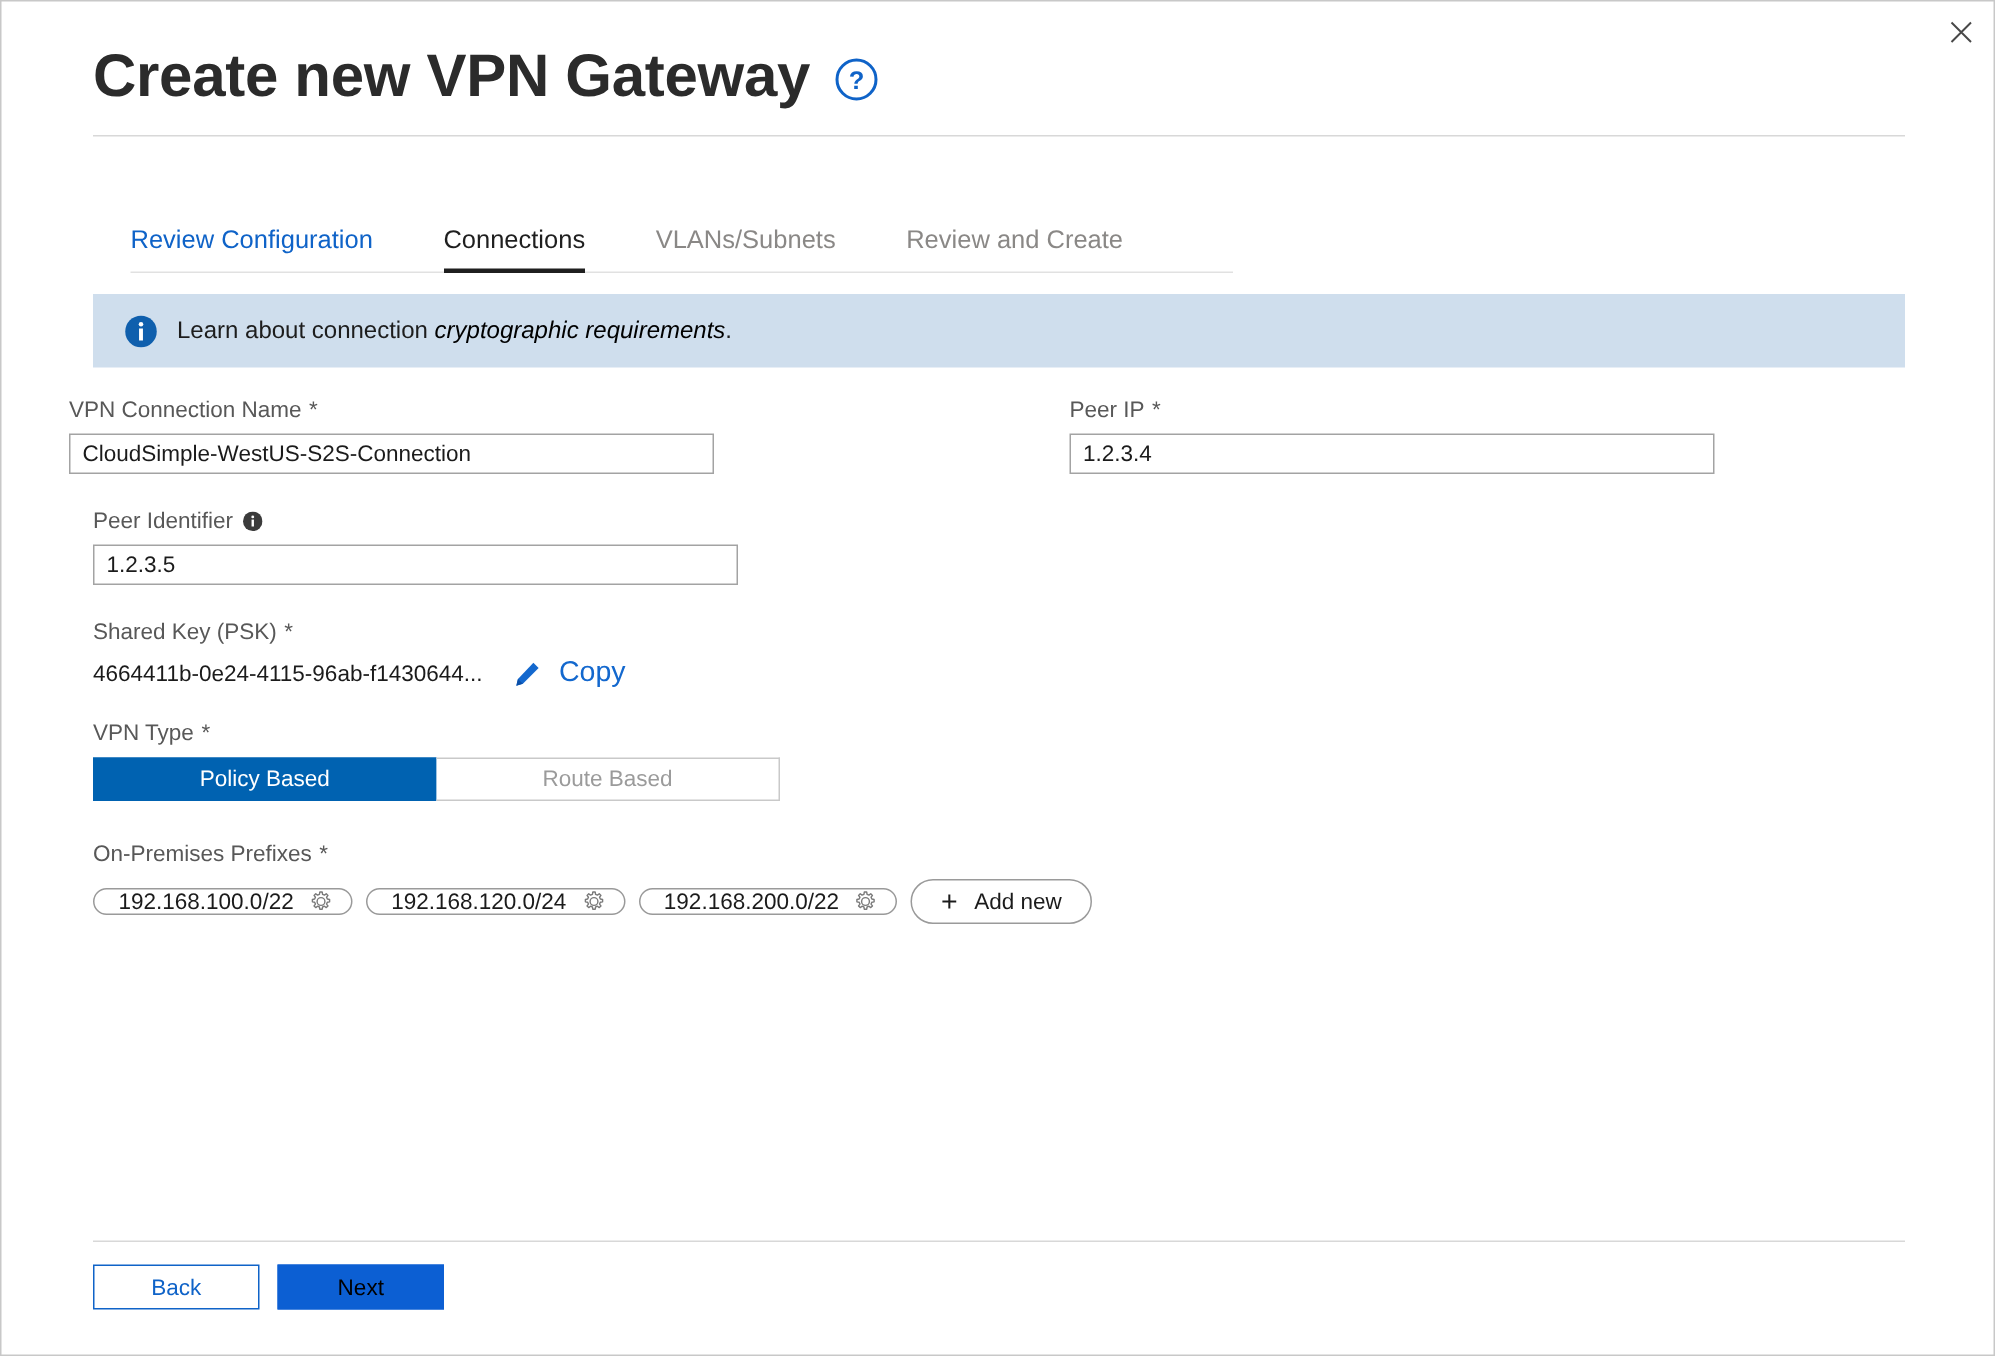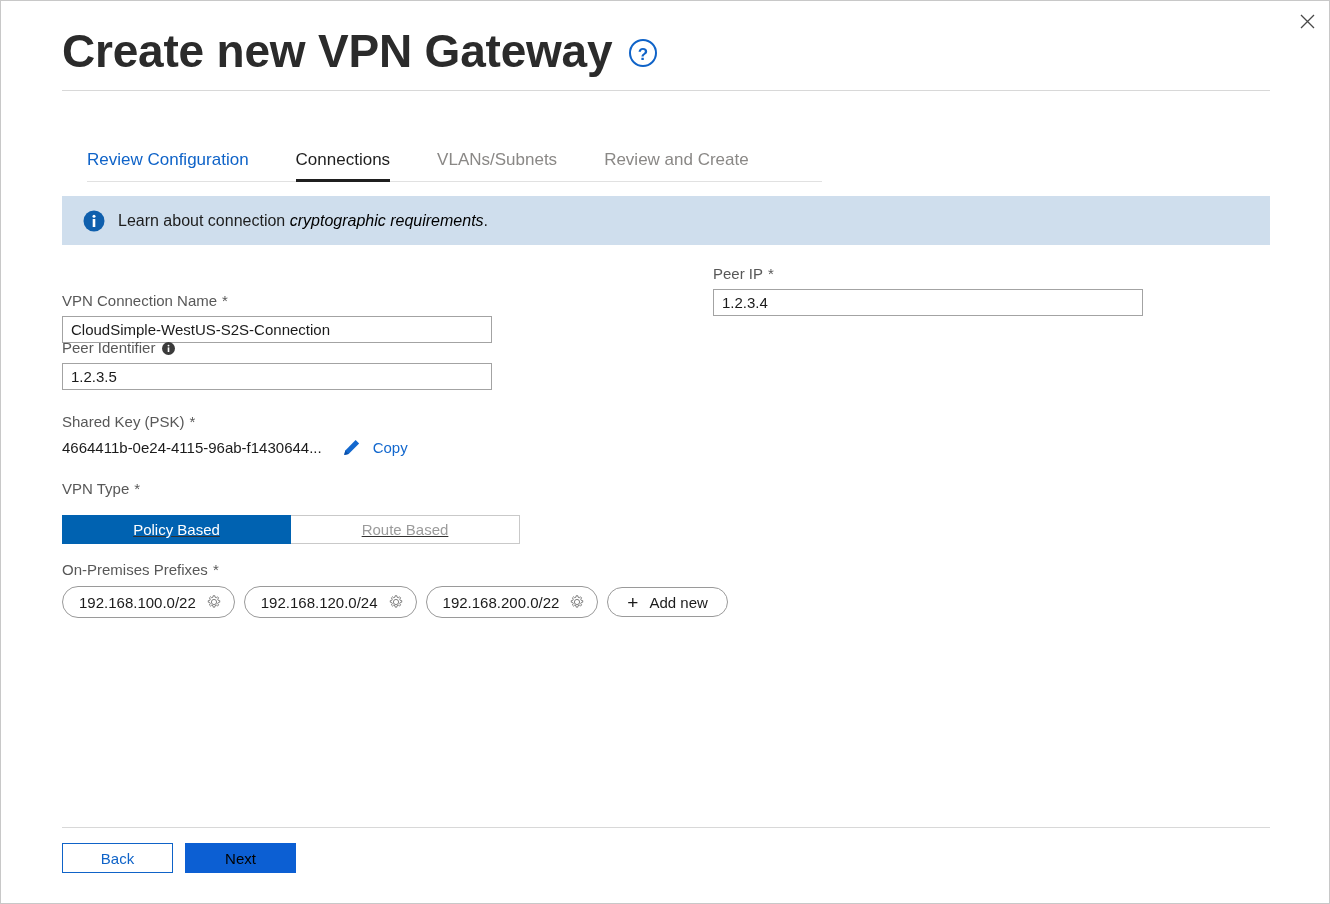--- a/index.html
+++ b/index.html
@@ -43,21 +43,21 @@
     left: 61px;
     top: 30px;
     width: 1208px;
   }
   .title-row {
     display: flex;
     align-items: center;
     gap: 16px;
   }
   .page-title {
-    font-size: 46px;
+    font-size: 40px;
     font-weight: bold;
     color: #2b2b2b;
     letter-spacing: -0.2px;
     line-height: 40px;
     white-space: nowrap;
   }
   .help-icon {
     width: 30px;
     height: 30px;
     flex: 0 0 auto;
@@ -156,24 +156,23 @@
     font-family: "Liberation Sans", sans-serif;
     font-size: 15px;
     color: #1b1b1b;
     padding: 12px 8px;
     outline: none;
     border-radius: 0;
   }
 
   .fld-conn-name {
     position: absolute;
-    left: 61px;
+    left: 45px;
     top: 264px;
     width: 430px;
-    margin-top: 27px;
   }
   .fld-conn-name .text-input { width: 430px; }
 
   .fld-peer-ip {
     position: absolute;
     left: 712px;
     top: 264px;
     width: 430px;
   }
   .fld-peer-ip .text-input { width: 430px; }
@@ -209,36 +208,35 @@
     color: #1b1b1b;
     white-space: nowrap;
   }
   .pencil-icon {
     width: 19px;
     height: 19px;
     margin-left: 20px;
     cursor: pointer;
   }
   .copy-link {
-    font-size: 15px;
+    font-size: 19px;
     color: #1368ce;
     margin-left: 12px;
     cursor: pointer;
   }
 
   
   .fld-vpn-type {
     position: absolute;
     left: 61px;
     top: 479px;
   }
   .toggle-group {
     display: flex;
-    margin-top: 18px;
-    text-decoration: underline;
+    margin-top: 8px;
   }
   .toggle-opt {
     box-sizing: border-box;
     height: 29px;
     display: flex;
     align-items: center;
     justify-content: center;
     font-size: 15px;
     cursor: pointer;
     border: 1px solid #c9c9c9;
@@ -263,21 +261,21 @@
     top: 560px;
   }
   .chips {
     display: flex;
     align-items: center;
     margin-top: 8px;
     gap: 9px;
   }
   .chip {
     box-sizing: border-box;
-    height: 32px;
+    height: 18px;
     border: 1px solid #9a9a9a;
     border-radius: 16px;
     display: flex;
     align-items: center;
     padding: 0 13px 0 16px;
     font-size: 15px;
     color: #1b1b1b;
     background: #ffffff;
     cursor: pointer;
     white-space: nowrap;

